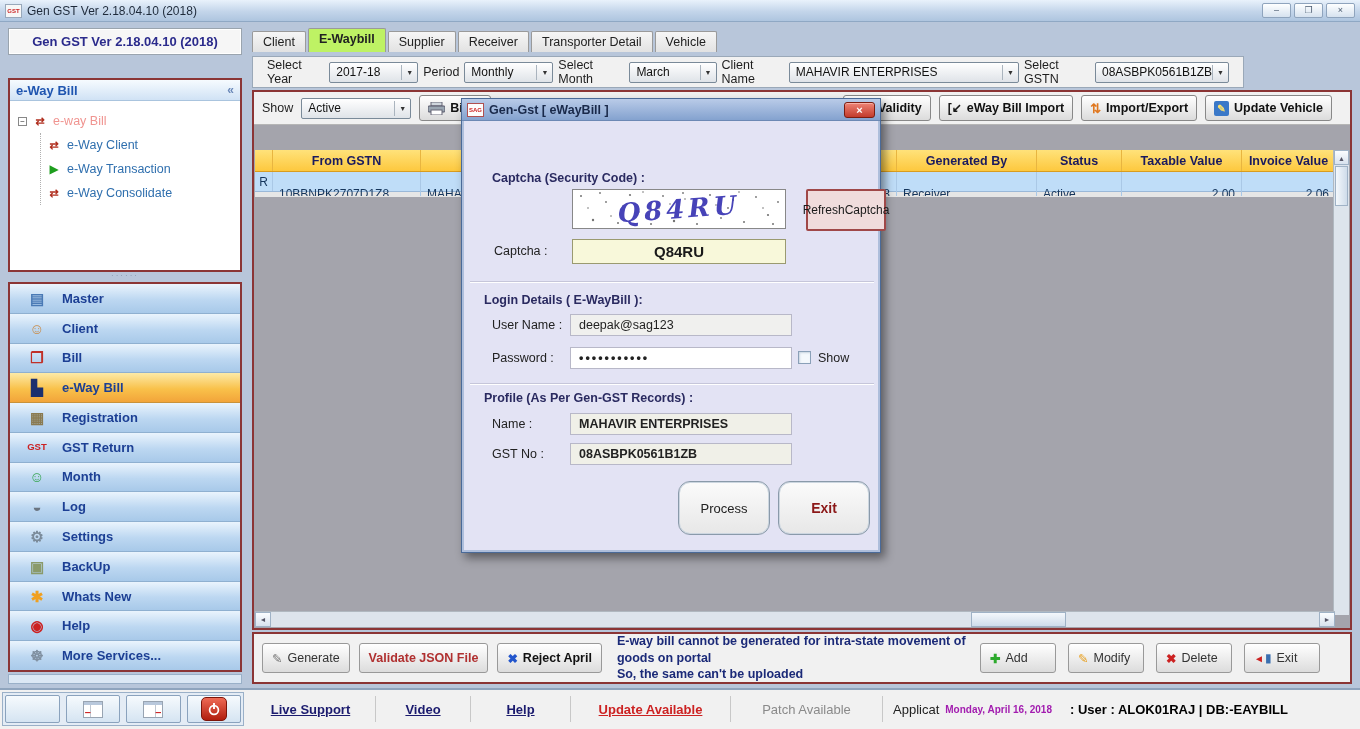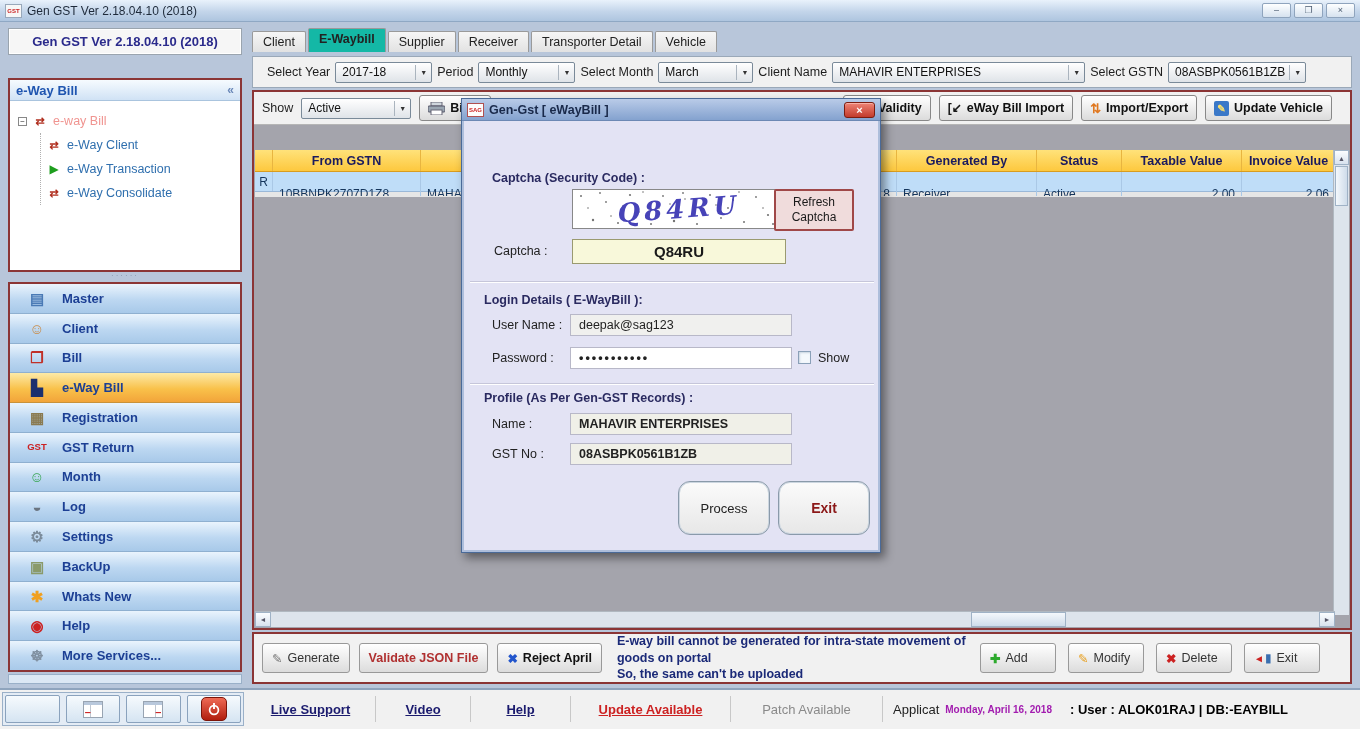--- a/index.html
+++ b/index.html
@@ -54,22 +54,22 @@
   .menu-item:nth-child(7) .mi{color:#3aa655;} .menu-item:nth-child(8) .mi{color:#6a7480;}
   .menu-item:nth-child(9) .mi{color:#7a8a99;} .menu-item:nth-child(10) .mi{color:#8a9a6a;}
   .menu-item:nth-child(11) .mi{color:#f0a020;} .menu-item:nth-child(12) .mi{color:#cc2222;}
   .menu-item:nth-child(13) .mi{color:#8090a0;}
   .left-strip { left:8px; top:674px; width:234px; height:10px; background:#dce8f4; border:1px solid #9ab0c8; }
 
   
   .tabs { left:252px; top:28px; display:flex; gap:2px; align-items:flex-end; height:24px; }
   .tab { height:21px; padding:3px 10px 0; background:linear-gradient(#f6f6f6,#e2e2e2);
     border:1px solid #9a9a9a; border-bottom:none; border-radius:2px 2px 0 0; font-size:12.5px; color:#222; }
-  .tab.active { background:#14b8a6; font-weight:bold; height:24px; }
-  .filter-bar { left:252px; top:56px; width:1100px; height:32px; background:#f1f1f1;
+  .tab.active { background:#bef264; font-weight:bold; height:24px; }
+  .filter-bar { left:252px; top:56px; width:992px; height:32px; background:#f1f1f1;
     border:1px solid #9aa8b8; display:flex; align-items:center; gap:5px; padding:0 14px;
     font-size:12.5px; color:#1e1e1e; }
   .sel { height:21px; background:linear-gradient(#ffffff,#dfe3e8); border:1px solid #7a8a99;
     border-radius:2px; display:flex; align-items:center; padding:0 4px 0 6px; font-size:12px; color:#111; }
   .sel .arr { margin-left:auto; font-size:7px; color:#333; border-left:1px solid #aab4be;
     padding-left:4px; height:15px; display:flex; align-items:center; }
 
   
   .main-box { left:252px; top:90px; width:1100px; height:540px; border:2px solid #8b3535; background:#a4a4ac; }
   .toolbar { height:33px; background:#f1f1f1; border-bottom:1px solid #b5b5b5; display:flex;
@@ -148,22 +148,22 @@
   .sag-icon { width:17px; height:14px; background:#fdfdfd; border:1px solid #b05050; color:#c22;
     font-size:6px; font-weight:bold; display:flex; align-items:center; justify-content:center; }
   .dlg-title-text { font-size:12.5px; font-weight:bold; color:#19294a; }
   .dlg-close { margin-left:auto; width:31px; height:16px; background:linear-gradient(#ef8476,#c23b2c);
     border:1px solid #7c1d10; border-radius:3px; color:#fff; font-weight:bold; font-size:11px;
     display:flex; align-items:center; justify-content:center; box-shadow:inset 0 1px 0 #f8b0a5; }
   .dlg-body { position:relative; height:433px; font-size:12.5px; color:#222; }
   .dlg-head { left:0; top:12px; width:100%; text-align:center; font-weight:bold; font-size:15px; color:#1b1b78; }
   .sec-label { color:#2a2a60; font-weight:bold; }
   .cap-img { left:110px; top:68px; width:214px; height:40px; background:#fff; border:1px solid #888; }
-  .refresh-btn { left:312px; top:68px; width:80px; height:42px; background:#f0dcdc;
-    border:2px solid #a04848; border-radius:2px; display:flex; flex-direction:column;
+  .refresh-btn { left:344px; top:68px; width:80px; height:42px; background:#f0dcdc;
+    border:2px solid #a04848; border-radius:2px; display:flex; flex-direction:row;
     align-items:center; justify-content:center; font-size:12px; color:#1a1a1a; line-height:1.25; }
   .cap-input { left:110px; top:118px; width:214px; height:25px; background:#f8f8da;
     border:1px solid #9a9a70; font-weight:bold; font-size:15px; text-align:center; line-height:23px; color:#1a1a1a; }
   .dsep { left:8px; width:404px; height:2px; border-top:1px solid #c6c6da; border-bottom:1px solid #fff; }
   .fld { background:#f0f0ee; border:1px solid #b8b8c8; height:22px; line-height:20px; padding-left:8px;
     font-size:12.5px; color:#222; width:222px; }
   .fld.white { background:#fff; font-weight:bold; letter-spacing:2px; }
   .fld.semib { font-weight:bold; background:#f0f0e8; }
   .chk { left:336px; top:230px; width:13px; height:13px; background:#f4f8fc; border:1px solid #8aa0b8;
     box-shadow:inset 1px 1px 2px #c8d4e0; }

